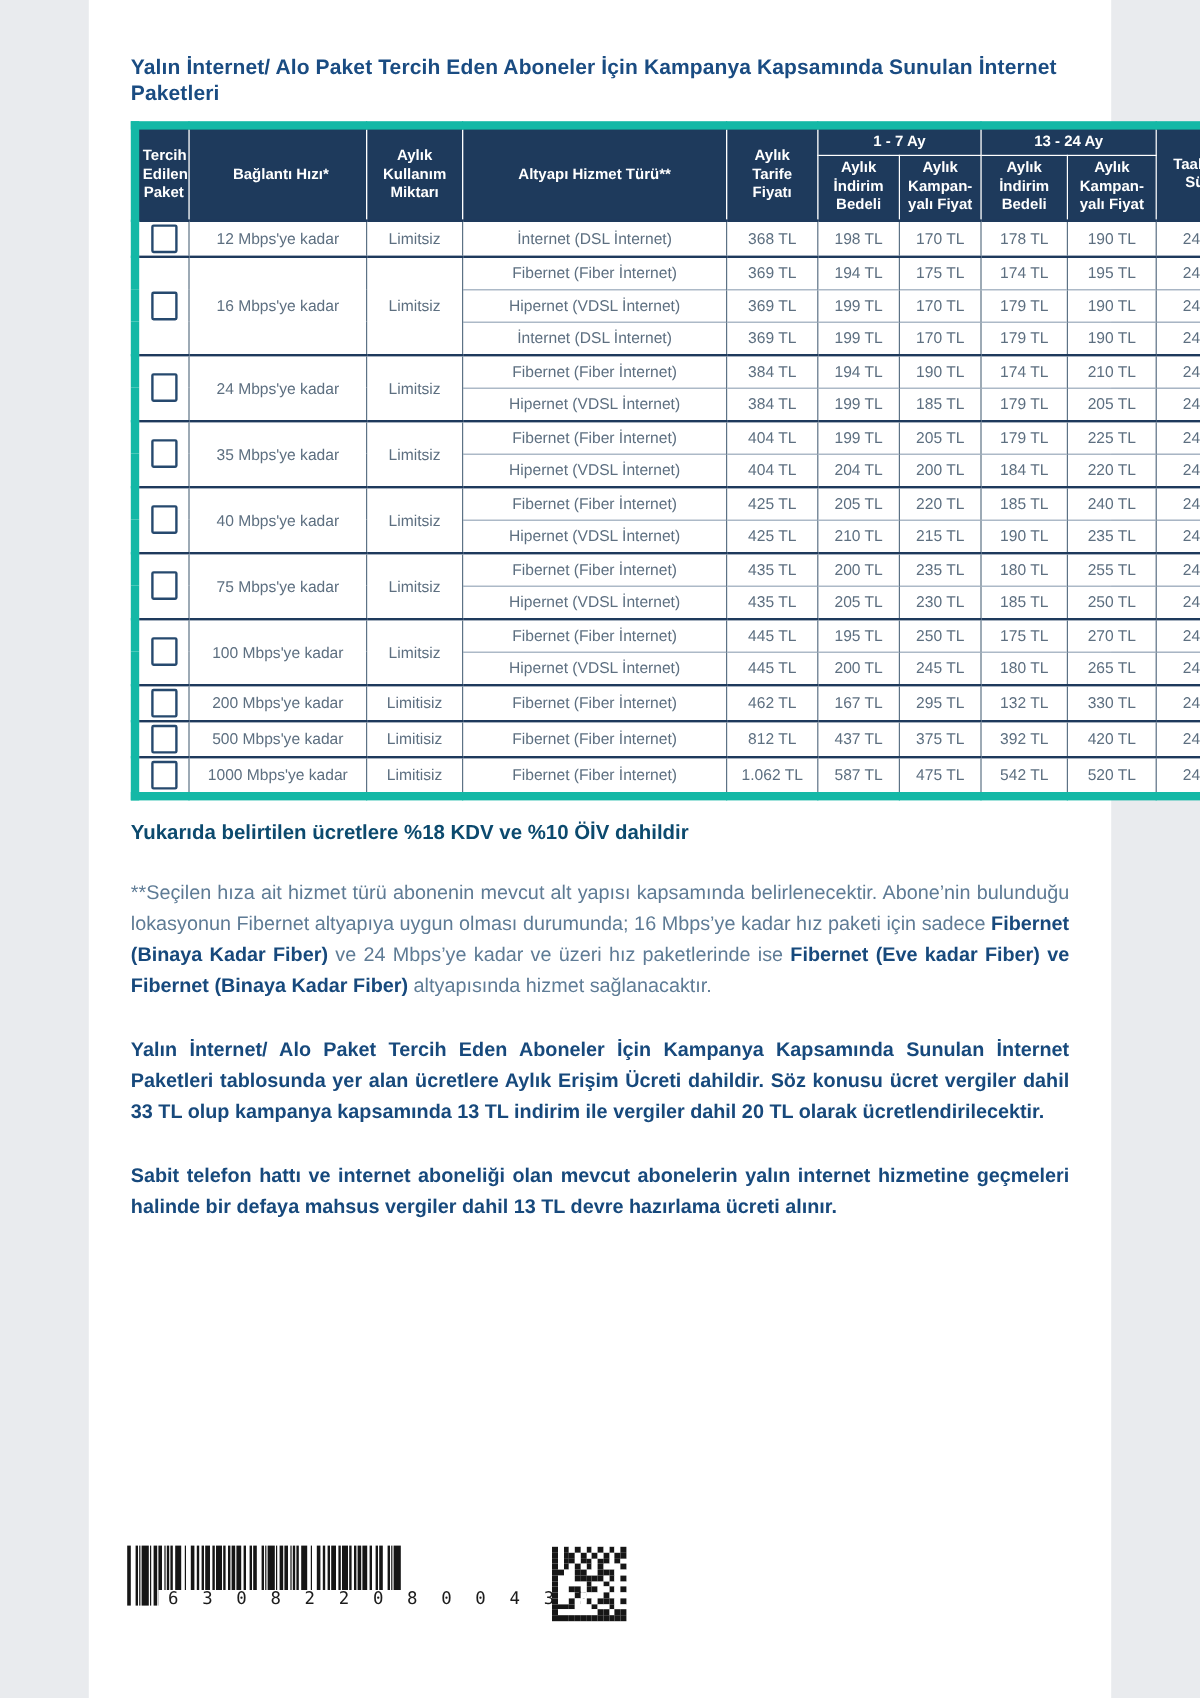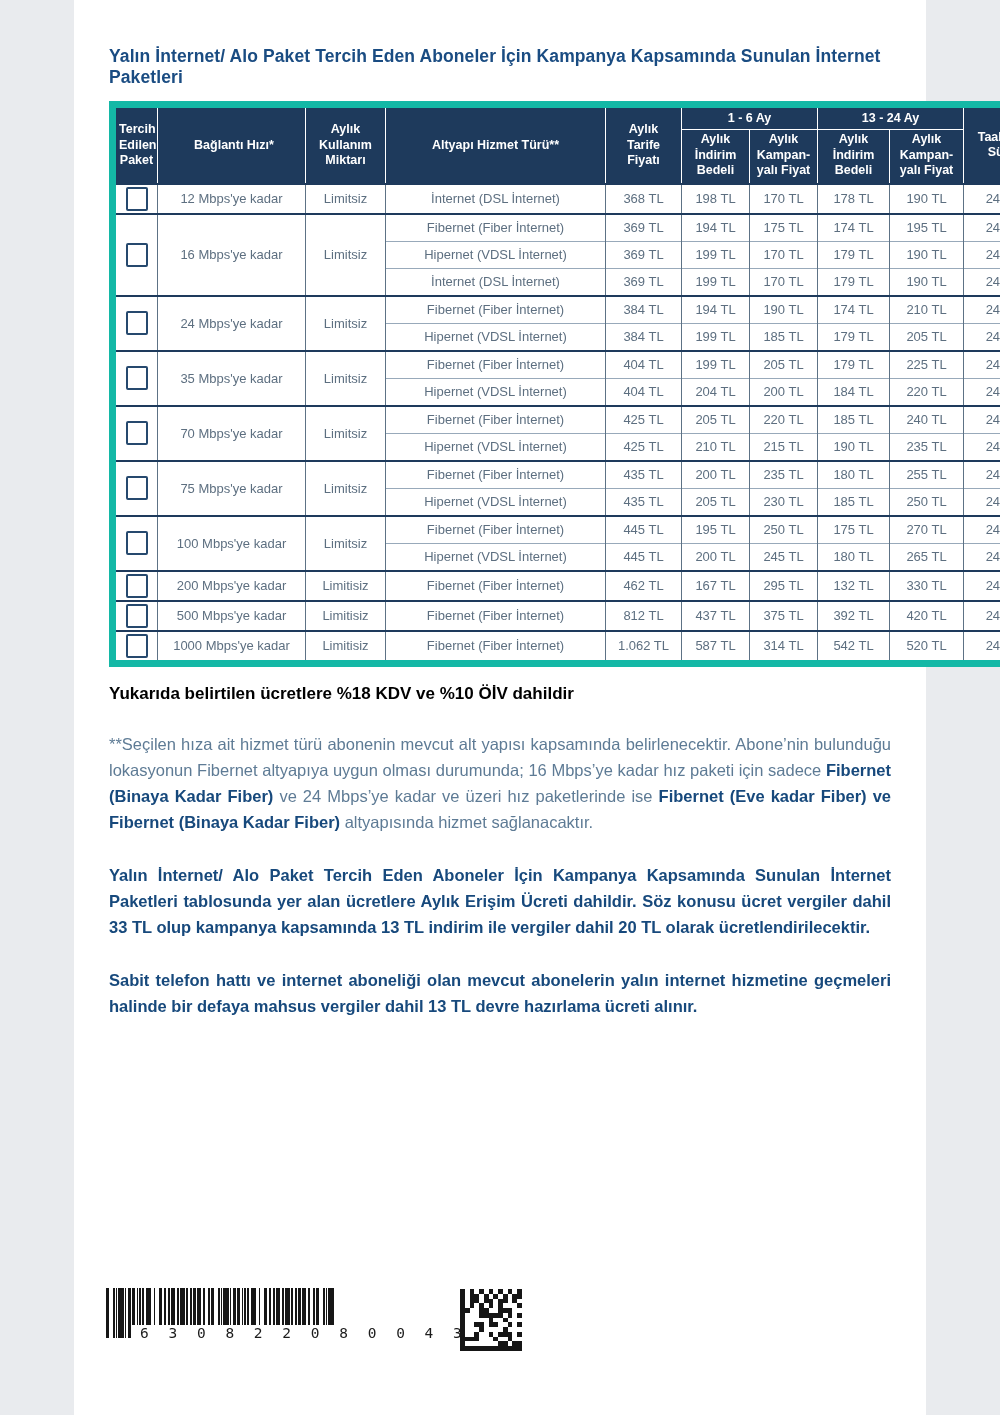--- a/index.html
+++ b/index.html
@@ -35,21 +35,21 @@
   }
   table.pkg tbody tr.group-start td { border-top:2px solid #1e3a5c; }
   td.speed-cell  { text-align:right; padding-right:9px; }
   td.service-cell{ text-align:left;  padding-left:14px; }
   .checkbox {
     width:18px; height:20px; border:2px solid #26496e; border-radius:2px;
     background:#ffffff; margin:1px auto;
   }
   
   .note-kdv {
-    margin-top:17px; font-size:17px; font-weight:bold; color:#000000;
+    margin-top:17px; font-size:17px; font-weight:bold; color:#0c4a6e;
   }
   .para {
     margin-top:27px; font-size:16.5px; line-height:1.58; color:#5e7b95;
     text-align:justify;
   }
   .para .seg-bold { font-weight:bold; color:#17497c; }
   .para-bold {
     margin-top:27px; font-size:16.5px; line-height:1.58; font-weight:bold;
     color:#17497c; text-align:justify;
   }
@@ -96,21 +96,21 @@
         <col style="width:74px">
       <col style="width:79px">
     </colgroup>
     <thead>
       <tr>
         <th rowspan="2">Tercih Edilen Paket</th>
         <th rowspan="2" class="th-speed">Bağlantı Hızı*</th>
         <th rowspan="2">Aylık Kullanım Miktarı</th>
         <th rowspan="2">Altyapı Hizmet Türü**</th>
         <th rowspan="2" class="th-tarife">Aylık Tarife Fiyatı</th>
-        <th colspan="2" class="th-group">1 - 6 Ay</th>
+        <th colspan="2" class="th-group">1 - 7 Ay</th>
         <th colspan="2" class="th-group">13 - 24 Ay</th>
         <th rowspan="2">Taahhüt Süre</th>
       </tr>
       <tr class="sub-row">
         <th>Aylık İndirim Bedeli</th>
         <th>Aylık Kampan-yalı Fiyat</th>
         <th>Aylık İndirim Bedeli</th>
         <th>Aylık Kampan-yalı Fiyat</th>
       </tr>
     </thead>
@@ -204,21 +204,21 @@
           <td>204 TL</td>
           <td>200 TL</td>
           <td>184 TL</td>
           <td>220 TL</td>
           <td>24 ay</td>
         </tr>
         <tr class="group-start">
           <td rowspan="2">
             <div class="checkbox"></div>
           </td>
-          <td class="speed-cell" rowspan="2">70 Mbps'ye kadar</td>
+          <td class="speed-cell" rowspan="2">40 Mbps'ye kadar</td>
           <td class="usage-cell" rowspan="2">Limitsiz</td>
           <td class="service-cell">Fibernet (Fiber İnternet)</td>
           <td>425 TL</td>
           <td>205 TL</td>
           <td>220 TL</td>
           <td>185 TL</td>
           <td>240 TL</td>
           <td>24 ay</td>
         </tr>
         <tr>
@@ -306,21 +306,21 @@
         </tr>
         <tr class="group-start">
           <td rowspan="1">
             <div class="checkbox"></div>
           </td>
           <td class="speed-cell">1000 Mbps'ye kadar</td>
           <td class="usage-cell">Limitisiz</td>
           <td class="service-cell">Fibernet (Fiber İnternet)</td>
           <td>1.062 TL</td>
           <td>587 TL</td>
-          <td>314 TL</td>
+          <td>475 TL</td>
           <td>542 TL</td>
           <td>520 TL</td>
           <td>24 ay</td>
         </tr>
       </tbody>
   </table>
 
   <div class="note-kdv">Yukarıda belirtilen ücretlere %18 KDV ve %10 ÖİV dahildir</div>
 
 

